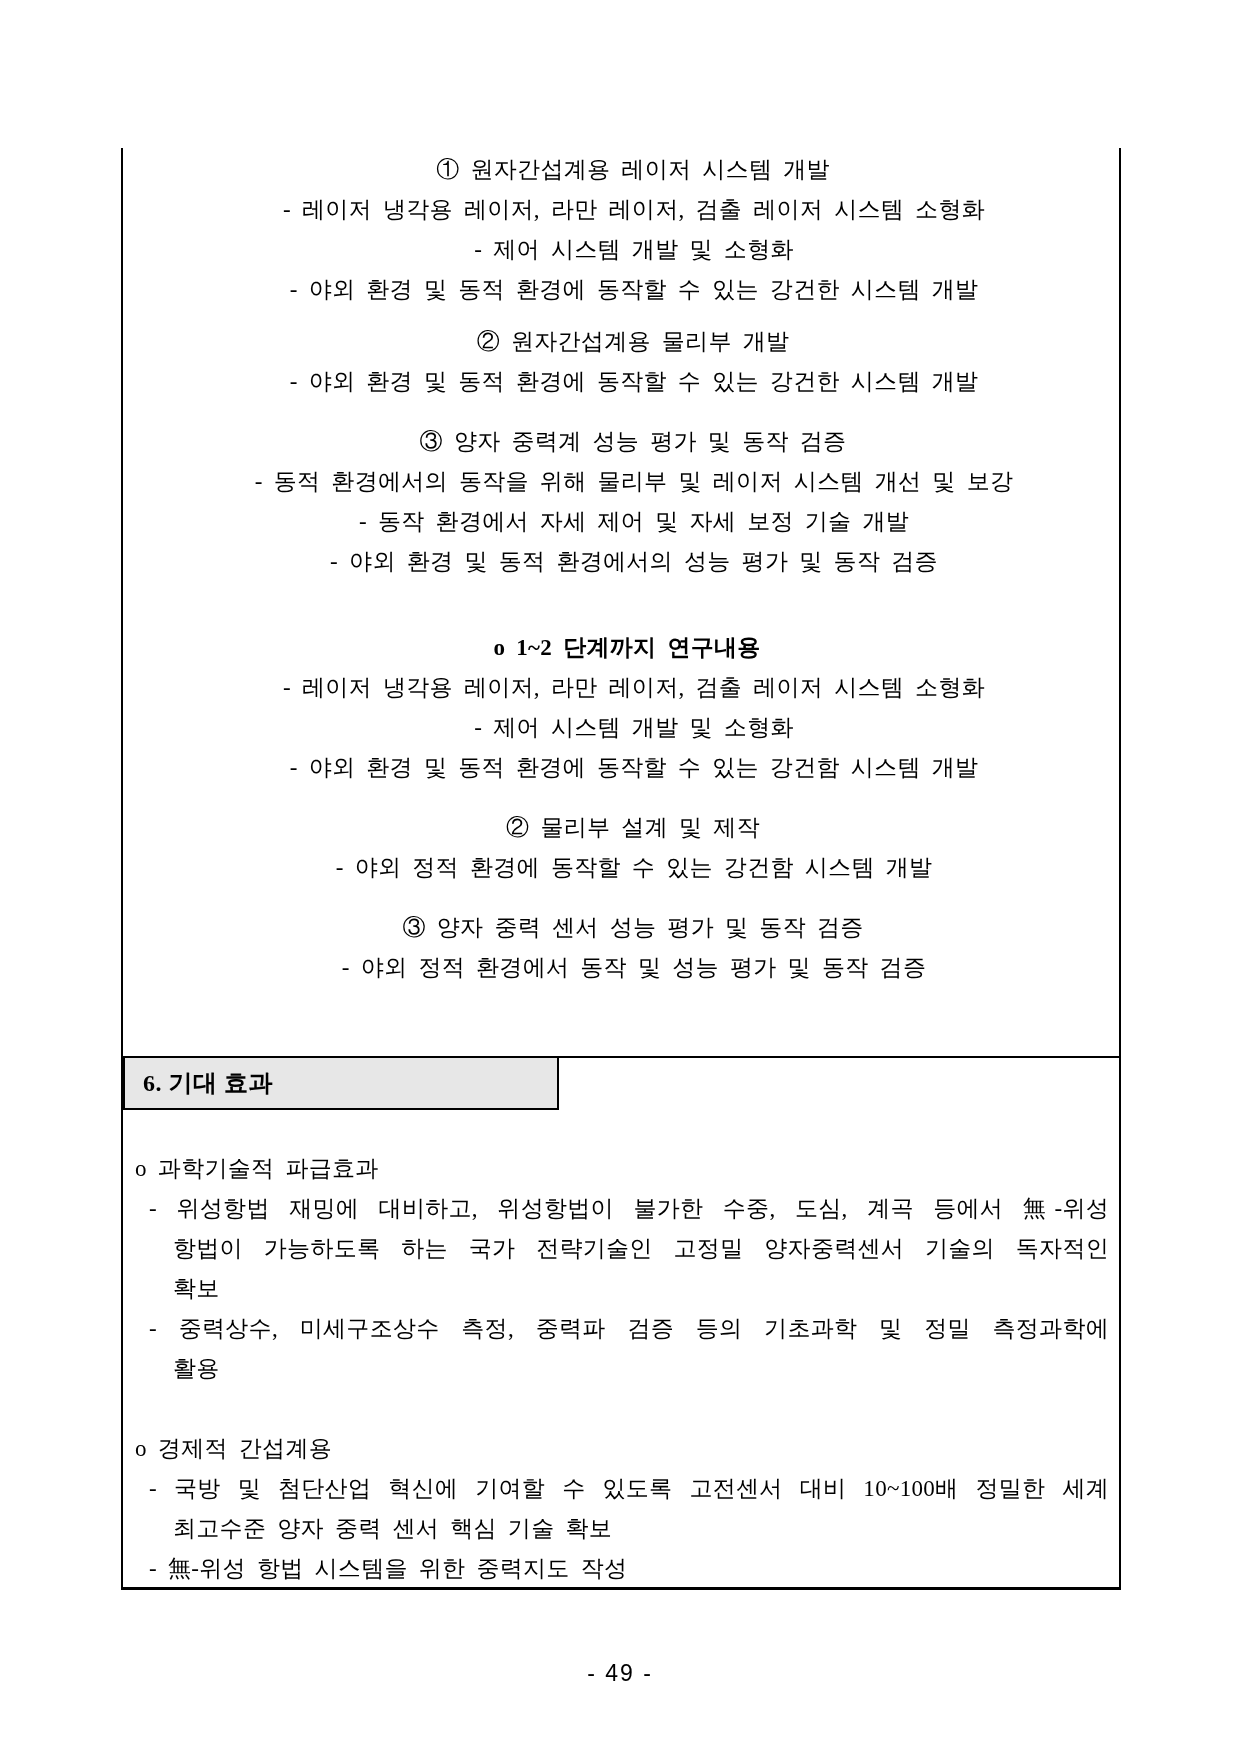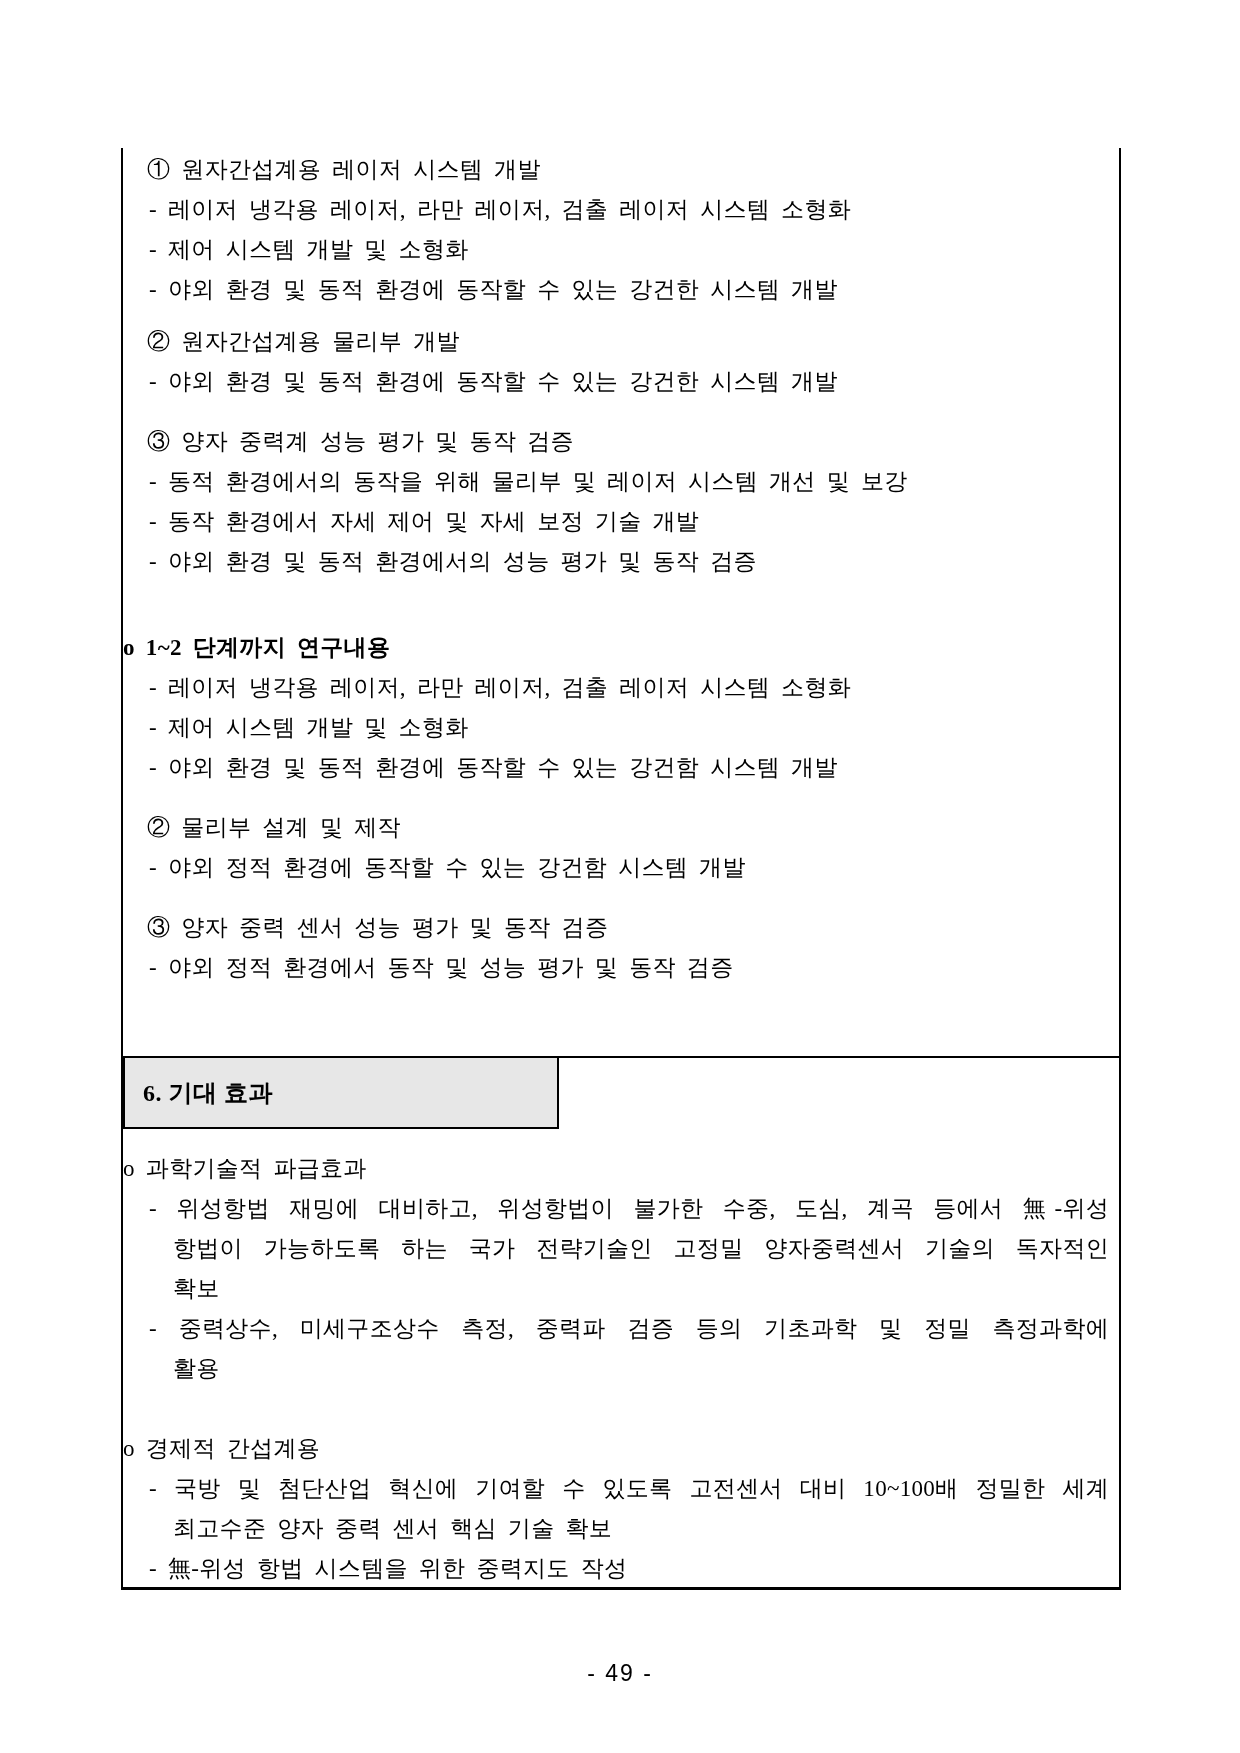--- a/index.html
+++ b/index.html
@@ -26,36 +26,37 @@
     border-left: 2px solid #000000;
     border-right: 2px solid #000000;
     border-bottom: 3px solid #000000;
     overflow: hidden;
   }
   .block-a {
     position: absolute;
     top: 2px;
     left: 0;
     right: 0;
+    text-align: center;
   }
   .block-c {
     position: absolute;
     top: 973px;
     left: 0;
     right: 0;
   }
   .line {
     font-size: 23px;
     line-height: 40px;
     white-space: nowrap;
     overflow: hidden;
     word-spacing: 5px;
     letter-spacing: 0.3px;
   }
-  .lvl-o    { }
+  .lvl-o    { padding-left: 12px; }
   .lvl-num  { padding-left: 24px; }
   .lvl-dash { padding-left: 26px; }
   .lvl-cont { padding-left: 50px; }
   .gap-sm { margin-top: 12px; }
   .gap-md { margin-top: 20px; }
   .gap-lg { margin-top: 46px; }
   .gap-first { margin-top: 28px; }
   .gap-xl { margin-top: 40px; }
   .bold { font-weight: bold; }
   .just {
@@ -70,21 +71,21 @@
     left: 0;
     right: 0;
     height: 0;
     border-top: 2px solid #000000;
   }
   .header-cell {
     position: absolute;
     top: 908px;
     left: 0;
     width: 436px;
-    height: 73px;
+    height: 54px;
     box-sizing: border-box;
     background: #e7e7e7;
     border: 2px solid #000000;
     display: flex;
     align-items: center;
     padding-left: 18px;
     font-size: 24px;
     font-weight: bold;
     letter-spacing: 0.5px;
   }

